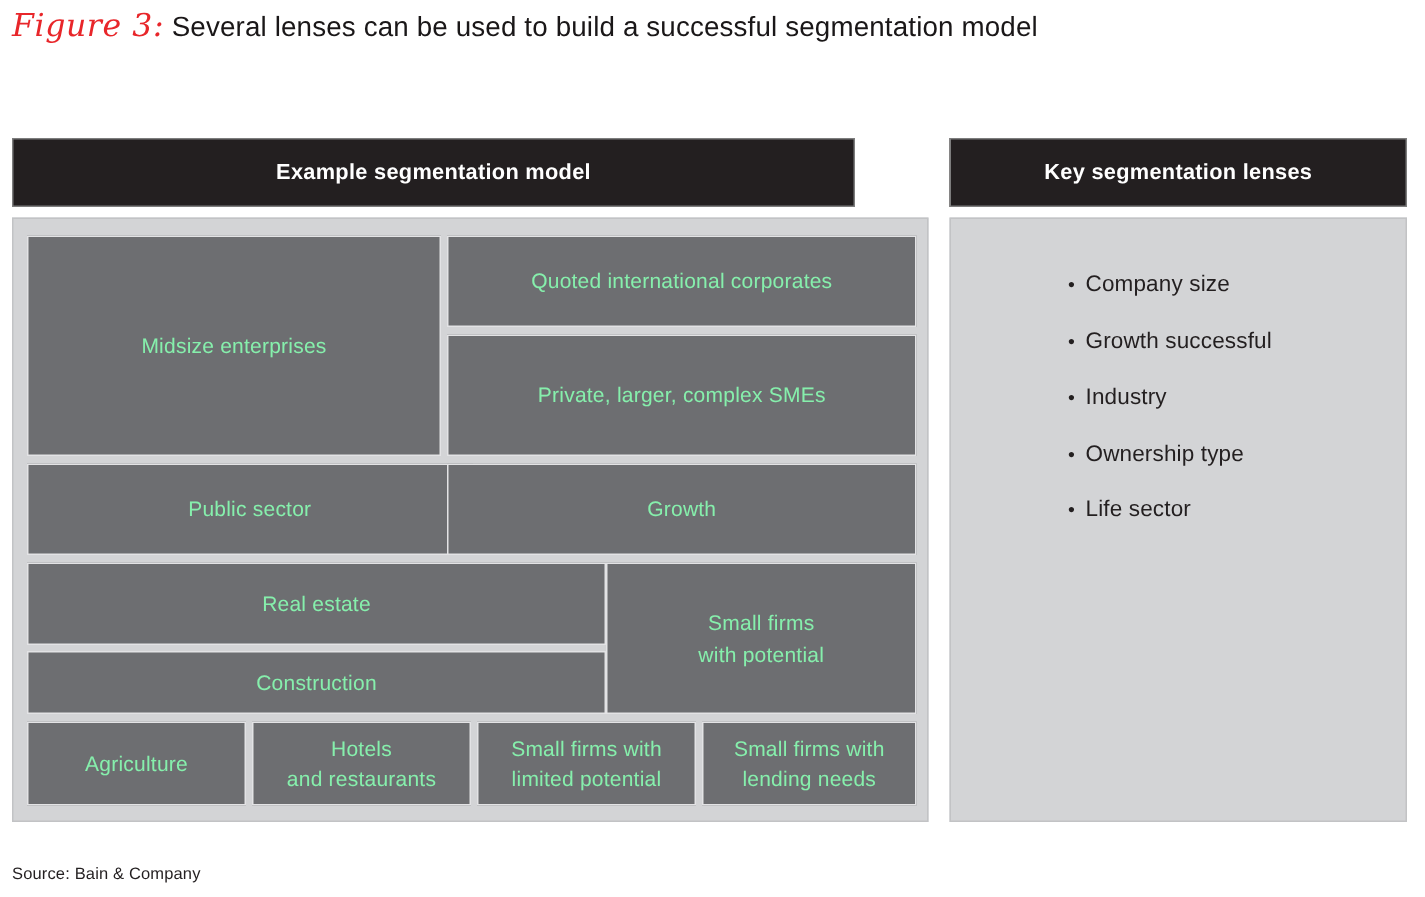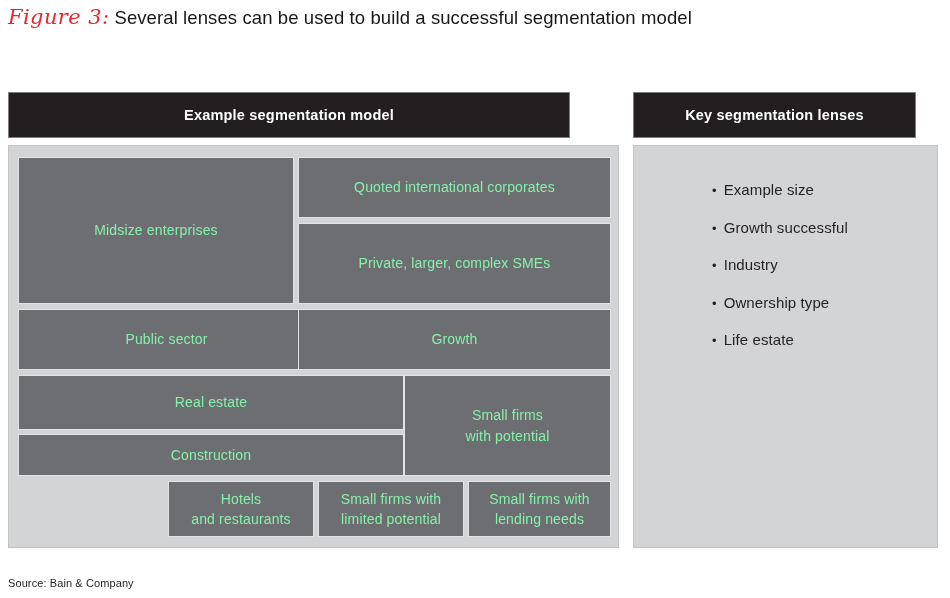--- a/index.html
+++ b/index.html
@@ -60,21 +60,21 @@
     border: 1px solid #7d7d7d;
   }
   .panel-body {
     position: absolute;
     background: #d3d4d6;
     box-sizing: border-box;
     border: 1px solid #c2c3c5;
   }
 
   #left-header  { left: 8px;   top: 92px;  width: 562px; height: 46px; }
-  #right-header { left: 633px; top: 92px;  width: 283px; height: 46px; }
+  #right-header { left: 633px; top: 92px;  width: 305px; height: 46px; }
   #left-body    { left: 8px;   top: 145px; width: 611px; height: 403px; }
   #right-body   { left: 633px; top: 145px; width: 305px; height: 403px; }
 
   
   .seg {
     position: absolute;
     background: #6d6e71;
     border: 1px solid #e3e3e5;
     box-sizing: border-box;
     color: #86efac;
@@ -159,20 +159,23 @@
 
   <div class="seg" style="left:9px; top:288px; width:386px; height:42px;">
     <span class="lines">Construction</span>
   </div>
 
   <div class="seg" style="left:395px; top:229px; width:207px; height:101px;">
     <span class="lines">Small firms
 with potential</span>
   </div>
 
+  <div class="seg" style="left:9px; top:335px; width:146px; height:56px;">
+    <span class="lines">Agriculture</span>
+  </div>
 
   <div class="seg" style="left:159px; top:335px; width:146px; height:56px;">
     <span class="lines">Hotels
 and restaurants</span>
   </div>
 
   <div class="seg" style="left:309px; top:335px; width:146px; height:56px;">
     <span class="lines">Small firms with
 limited potential</span>
   </div>
@@ -184,39 +187,39 @@
 
 </div>
 
 <div class="panel-header" id="right-header">Key segmentation lenses</div>
 
 <div class="panel-body" id="right-body">
   <div id="lens-list">
 
     <div class="lens-item">
       <span class="lens-bullet">•</span>
-      <span>Example size</span>
+      <span>Company size</span>
     </div>
 
     <div class="lens-item">
       <span class="lens-bullet">•</span>
       <span>Growth successful</span>
     </div>
 
     <div class="lens-item">
       <span class="lens-bullet">•</span>
       <span>Industry</span>
     </div>
 
     <div class="lens-item">
       <span class="lens-bullet">•</span>
       <span>Ownership type</span>
     </div>
 
     <div class="lens-item">
       <span class="lens-bullet">•</span>
-      <span>Life estate</span>
+      <span>Life sector</span>
     </div>
 
   </div>
 </div>
 
 <div id="source-note">Source: Bain &amp; Company</div>
 
 </body></html>

